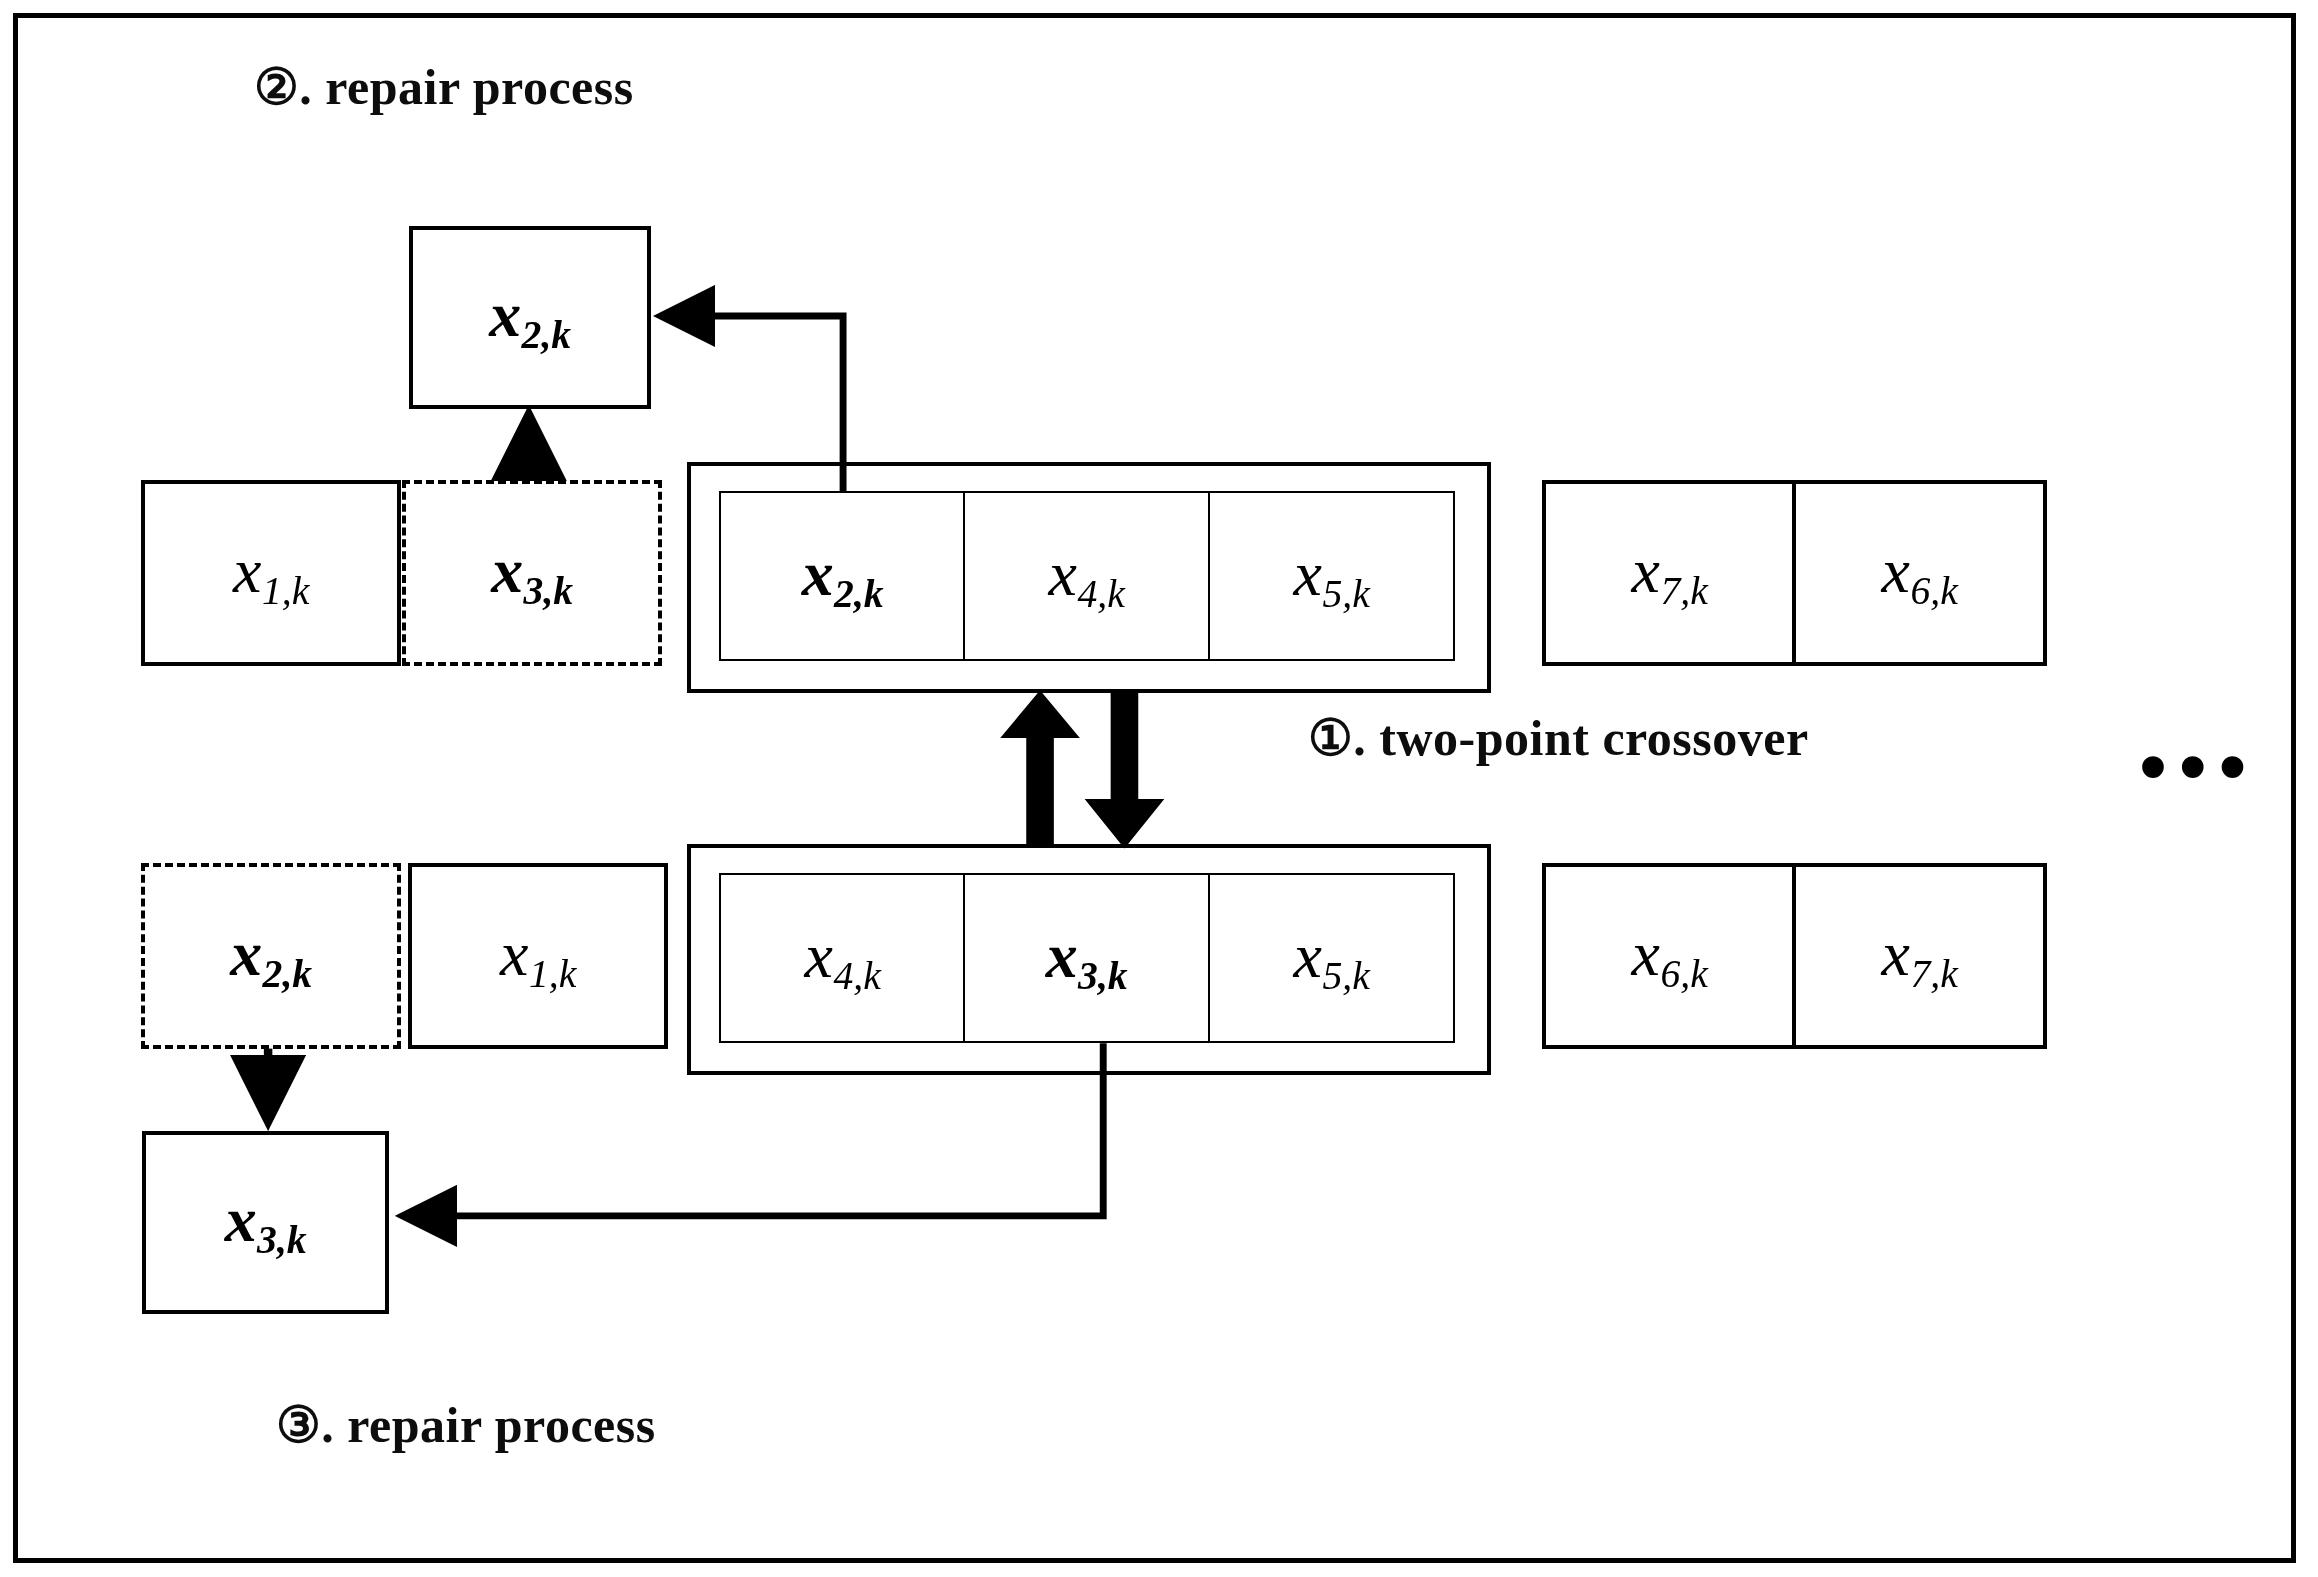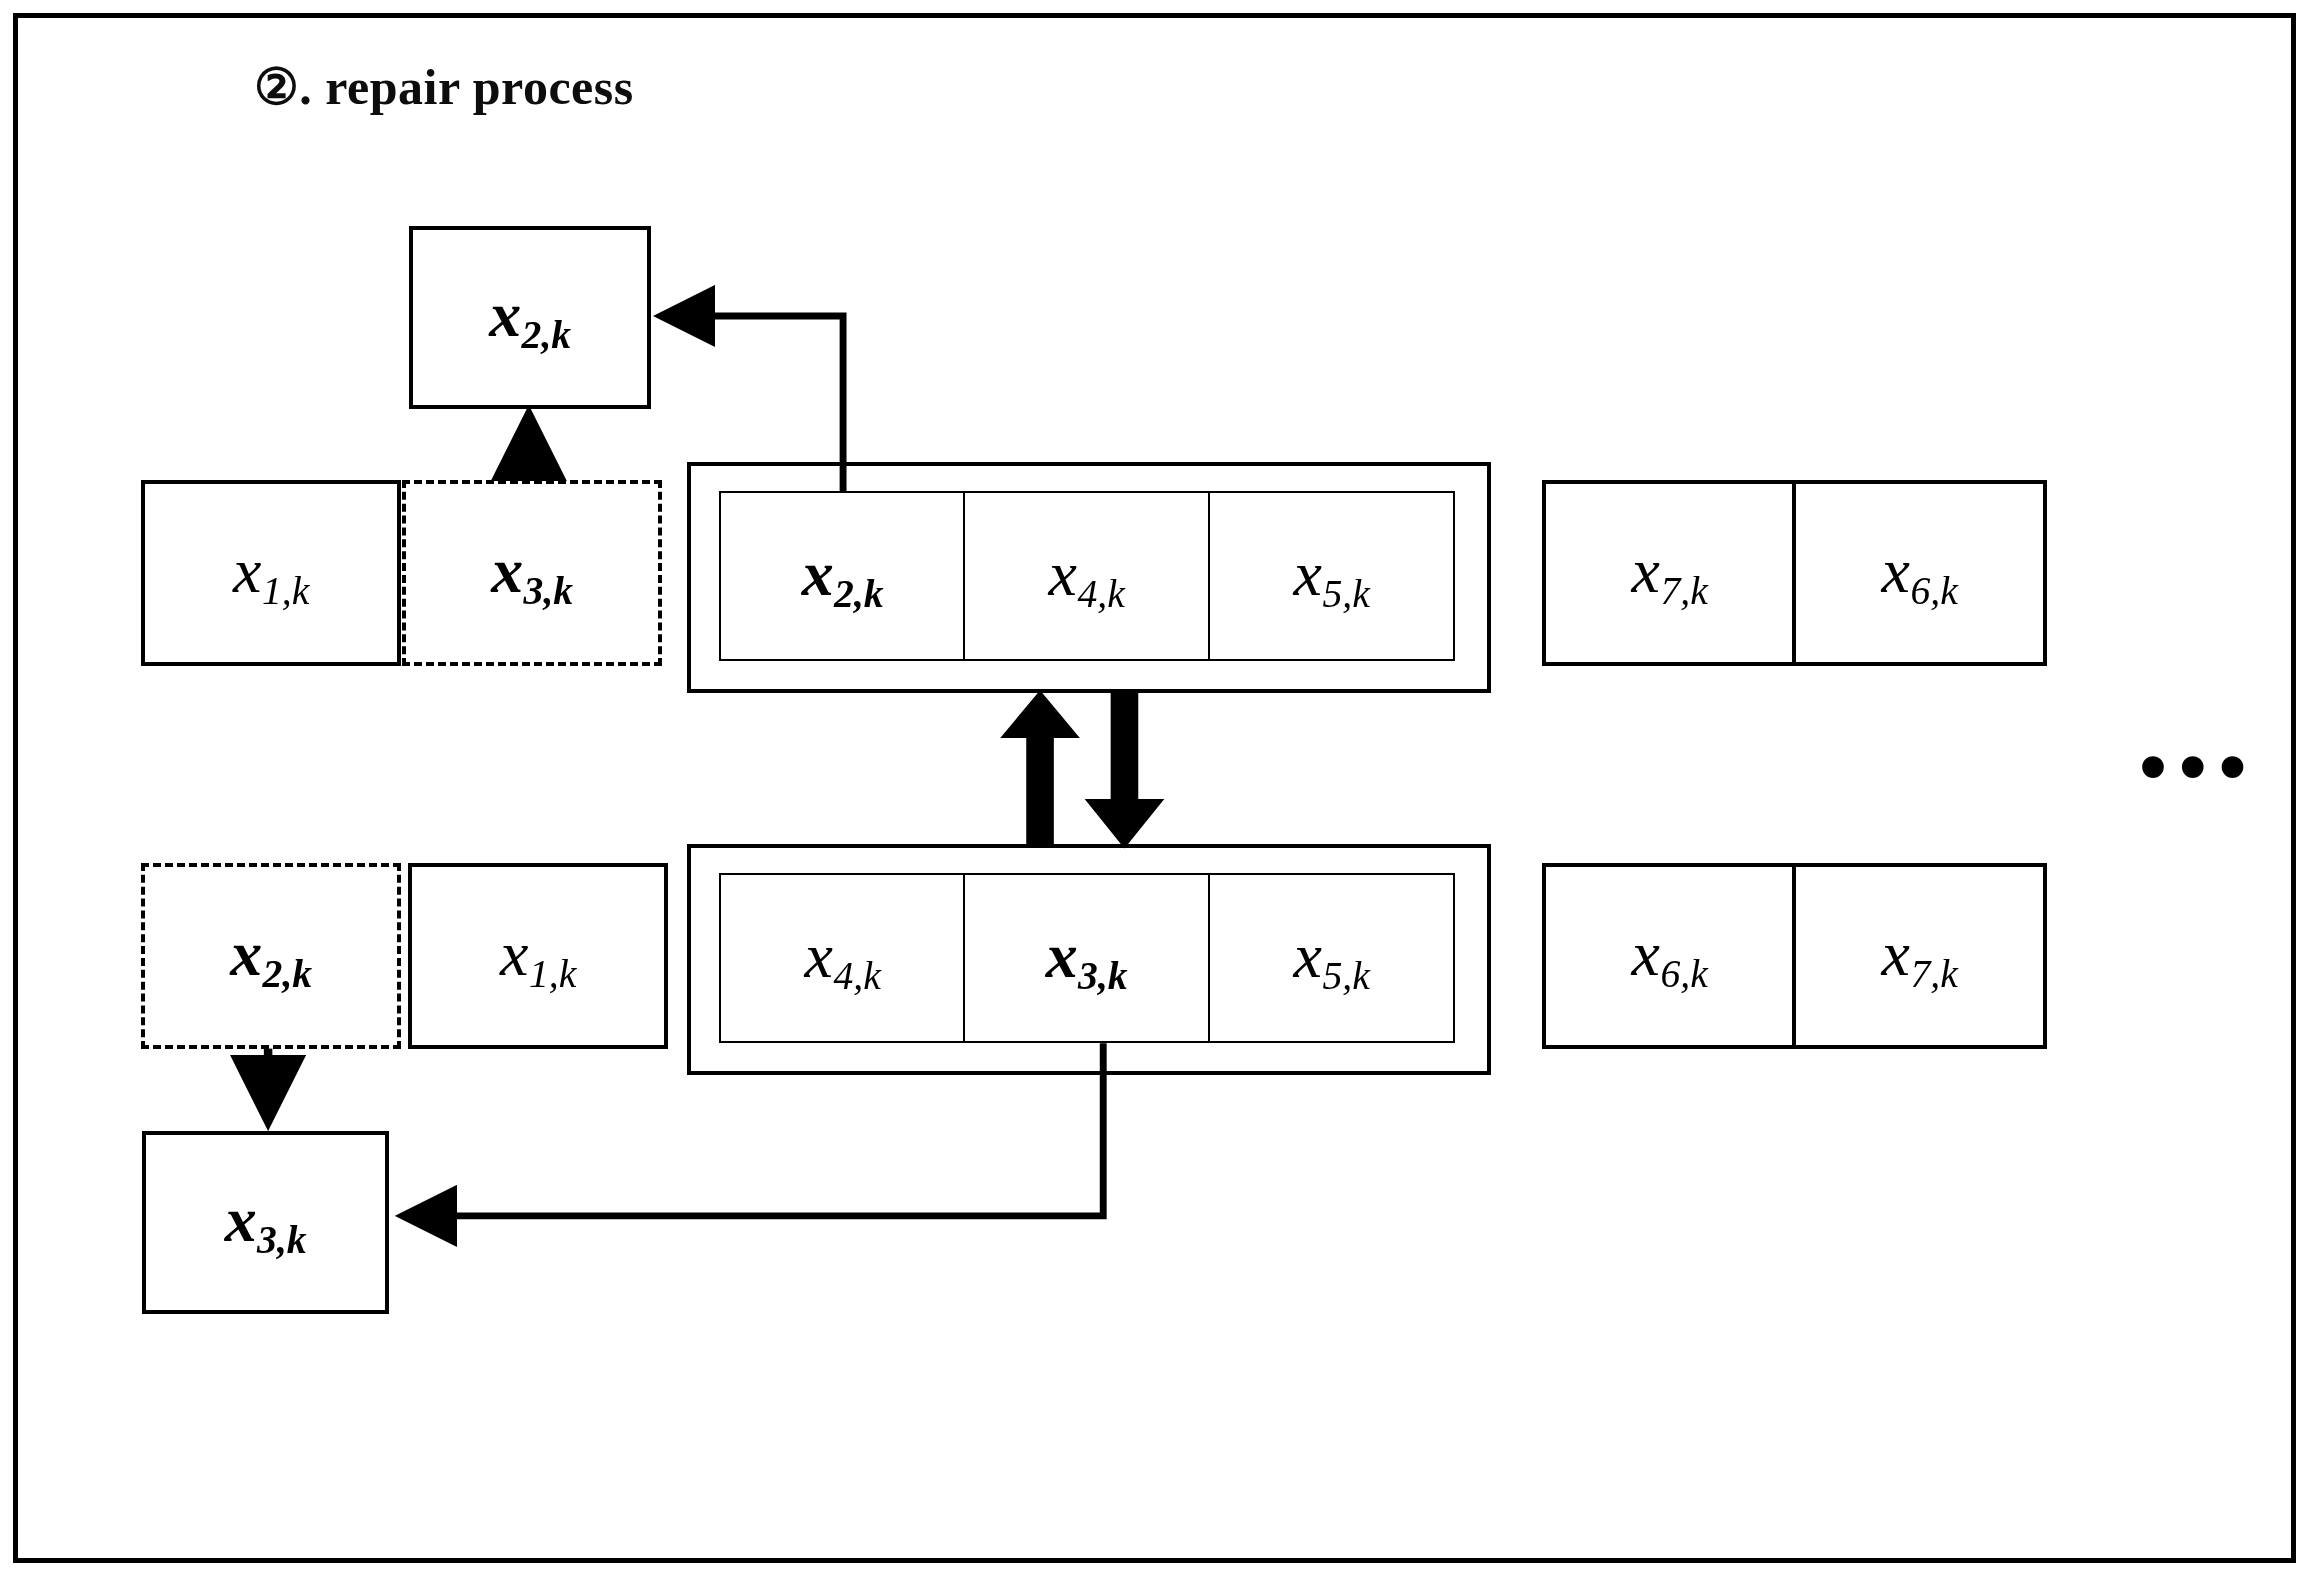--- a/index.html
+++ b/index.html
@@ -81,21 +81,23 @@
 </style>
 </head>
 <body>
 
 <div class="stage">
 
   <div id="frame"></div>
 
   <div class="caption" style="left:254px;top:58px;font-size:50px;">②. repair  process</div>
 
-
+  <div class="caption" style="left:1308px;top:709px;font-size:50px;">①. two-point crossover</div>
+
+  <div class="caption" style="left:276px;top:1396px;font-size:50px;">③. repair  process</div>
 
   <div class="dots" style="left:2139px;top:727px;">•••</div>
 
   <div class="cell solid" style="left:409px;top:226px;width:242px;height:183px;">
     <span class="var bold"><span>x</span><sub>2,k</sub></span>
   </div>
 
   <div class="cell solid" style="left:141px;top:480px;width:260px;height:186px;">
     <span class="var"><span>x</span><sub>1,k</sub></span>
   </div>

